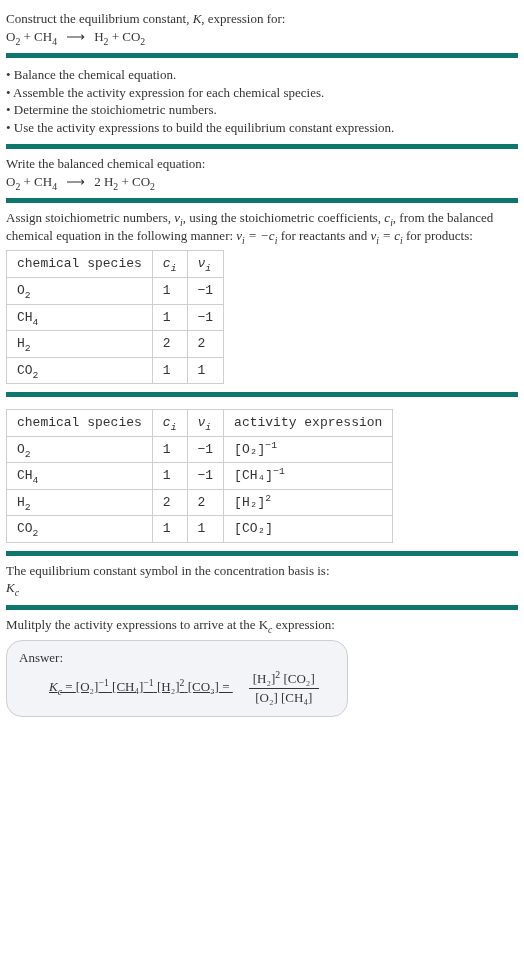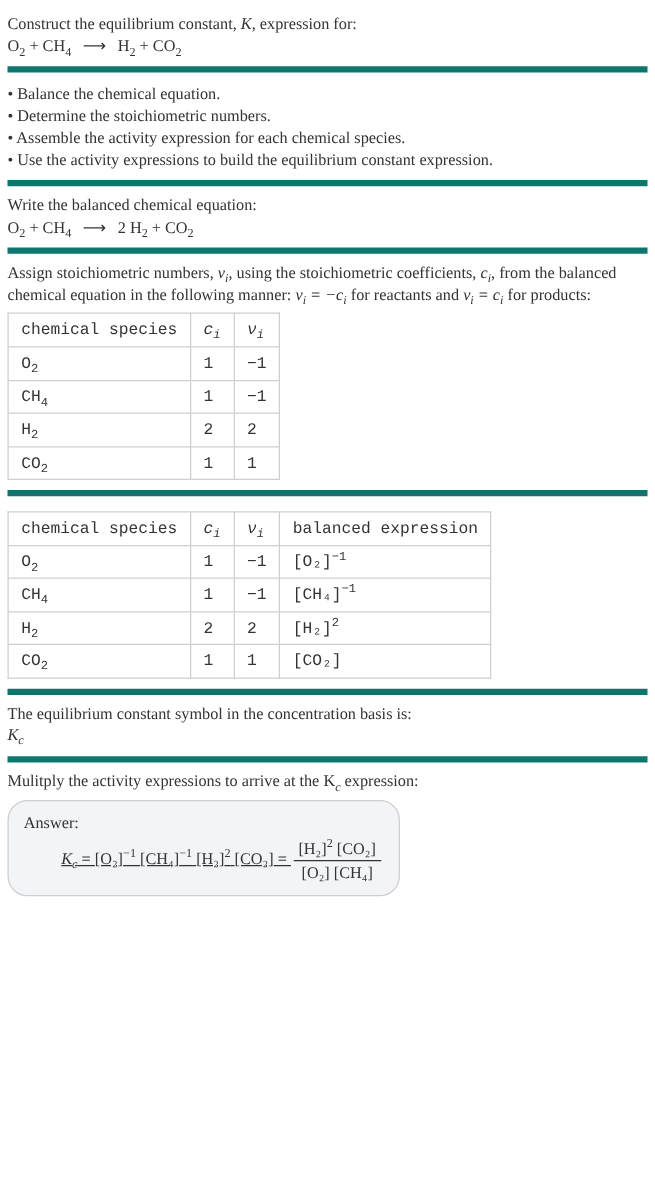--- a/index.html
+++ b/index.html
@@ -47,21 +47,21 @@
     background: #f2f4f8;
     padding: 8px 12px 10px 12px;
     margin-top: 6px;
     display: inline-block;
     max-width: 100%;
   }
   .frac {
     display: inline-block;
     vertical-align: middle;
     text-align: center;
-    margin: 0 2px;
+    margin: 0 16px;
   }
   .frac .num, .frac .den {
     display: block;
     padding: 0 4px;
     text-align: center;
   }
   .frac .num { border-bottom: 1px solid #333; }
   .ital { font-style: italic; }
 </style>
 </head>
@@ -72,22 +72,22 @@
     <span>Construct the equilibrium constant, <span class="ital">K</span>, expression for:</span>
   </div>
   <div class="chem">
     O<sub>2</sub> + CH<sub>4</sub> <span class="arrow">⟶</span> H<sub>2</sub> + CO<sub>2</sub>
   </div>
 </div>
 
 <div class="section">
   <ul class="plan">
     <li>Balance the chemical equation.</li>
+    <li>Assemble the activity expression for each chemical species.</li>
     <li>Determine the stoichiometric numbers.</li>
-    <li>Assemble the activity expression for each chemical species.</li>
     <li>Use the activity expressions to build the equilibrium constant expression.</li>
   </ul>
 </div>
 
 <div class="section">
   <div>Write the balanced chemical equation:</div>
   <div class="chem">
     O<sub>2</sub> + CH<sub>4</sub> <span class="arrow">⟶</span> <span>2</span> H<sub>2</sub> + CO<sub>2</sub>
   </div>
 </div>
@@ -127,21 +127,21 @@
     </table>
 </div>
 
 <div class="section">
   <table class="stoich">
     <tbody>
         <tr>
       <th>chemical species</th>
       <th><span class="ital">c<sub>i</sub></span></th>
       <th><span class="ital">ν<sub>i</sub></span></th>
-      <th>balanced expression</th>
+      <th>activity expression</th>
     </tr>
     <tr>
       <td>O<sub>2</sub></td>
       <td class="num">1</td>
       <td class="num">−1</td>
       <td><span>[O₂]</span><sup>−1</sup></td>
     </tr>
     <tr>
       <td>CH<sub>4</sub></td>
       <td class="num">1</td>

